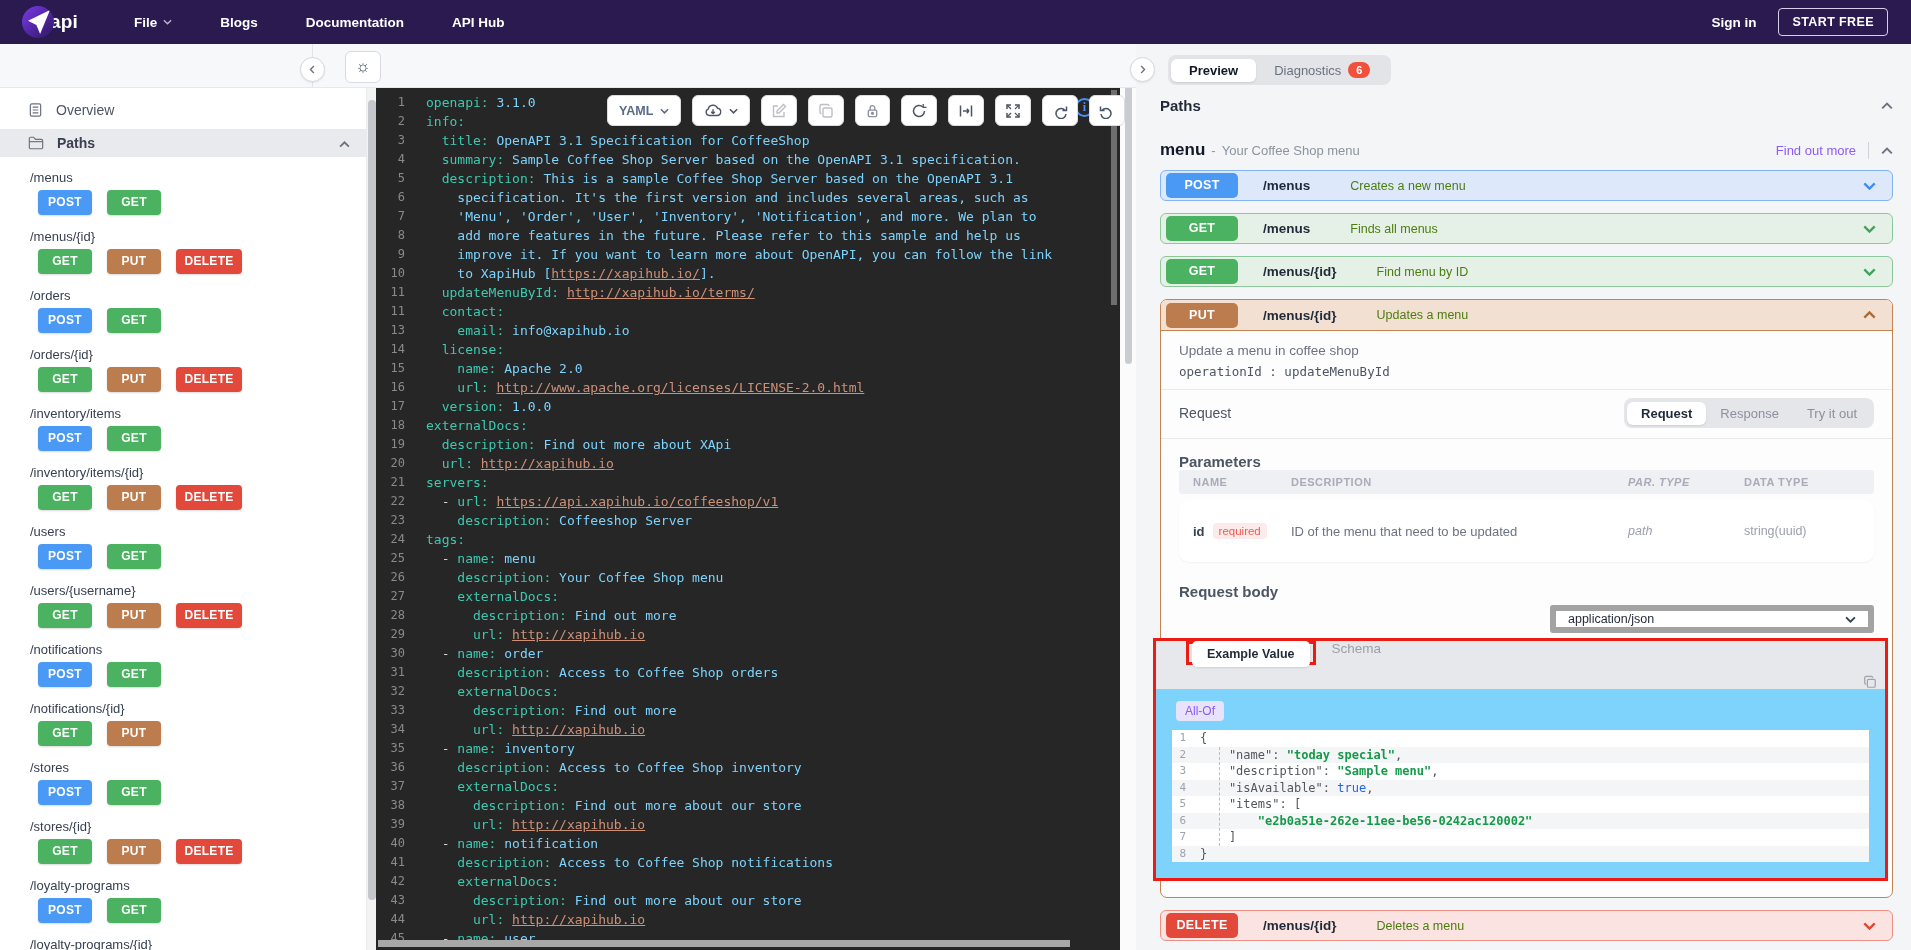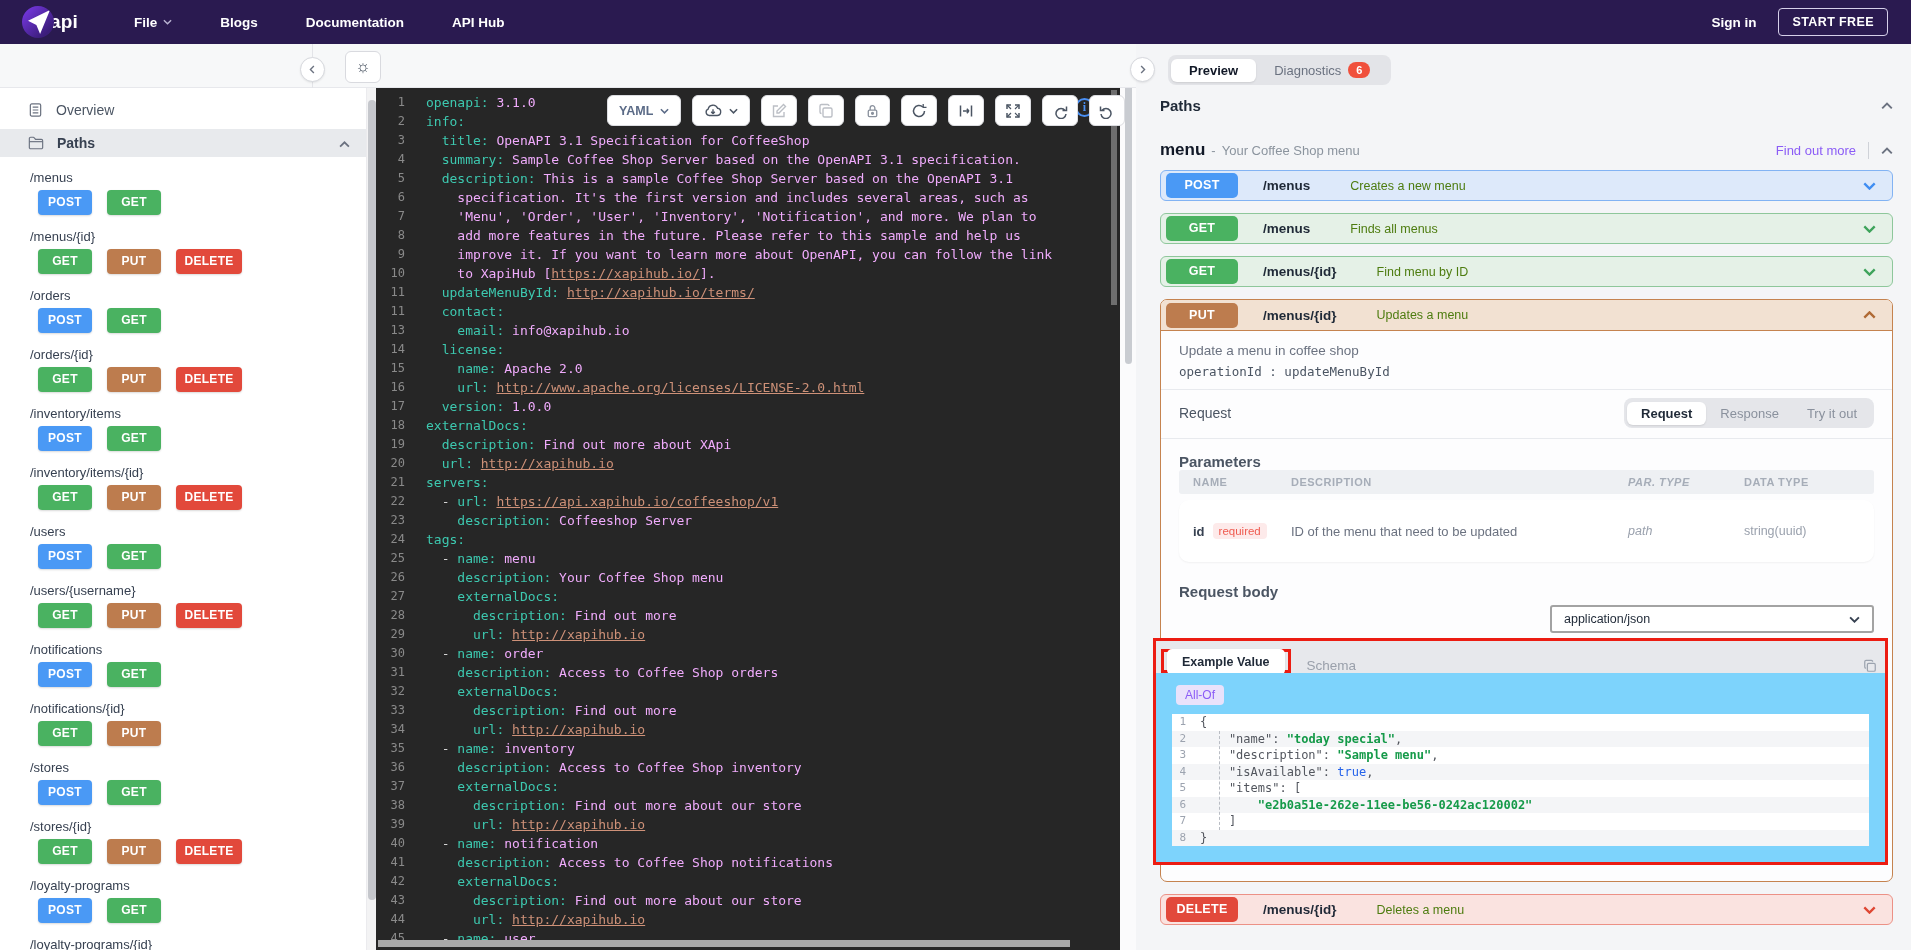--- a/index.html
+++ b/index.html
@@ -61,21 +61,21 @@
   .m-DELETE{background:#e2493b;width:66px;}
   .side-scroll{position:absolute;top:88px;left:366px;width:10px;bottom:0;background:#f3f3f4;
     border-left:1px solid #ebebee;}
   .side-thumb{position:absolute;left:1px;top:12px;width:8px;height:800px;background:#c5c7cc;border-radius:4px;}
   
   .editor{position:absolute;left:376px;top:88px;width:744px;bottom:0;background:#262626;overflow:hidden;}
   #code-lines{padding-top:5px;}
   .code-line{display:flex;height:19px;line-height:19px;white-space:pre;
     font-family:"DejaVu Sans Mono",monospace;font-size:13px;}
   .gutter{flex:none;width:50px;text-align:right;padding-right:21px;color:#8a8a8a;font-size:12px;}
-  .ck{color:#3dc9b0;}.cv{color:#f0abfc;}.cl{color:#ce9178;text-decoration:underline;}.cd{color:#d4d4d4;}
+  .ck{color:#3dc9b0;}.cv{color:#7dd3fc;}.cl{color:#ce9178;text-decoration:underline;}.cd{color:#d4d4d4;}
   .info-icon{position:absolute;right:26px;top:10px;width:19px;height:19px;border:2px solid #4a90f5;
     border-radius:50%;color:#4a90f5;font-size:12px;font-weight:700;display:flex;align-items:center;
     justify-content:center;font-family:"Liberation Serif",serif;cursor:pointer;}
   .ed-vthumb{position:absolute;right:3px;top:2px;width:6px;height:215px;background:#6e6e6e;}
   .ed-hthumb{position:absolute;left:2px;bottom:3px;height:7px;width:692px;background:#a8a8a8;}
   
   .panel{position:absolute;top:44px;left:1136px;width:775px;bottom:0;background:#f4f5f7;overflow:hidden;}
   .panel-scroll{position:absolute;top:44px;left:1120px;width:16px;bottom:0;background:#fbfbfc;}
   .panel-thumb{position:absolute;left:5px;top:30px;width:7px;height:290px;background:#c9ccd1;border-radius:4px;}
   .panel-body{position:absolute;top:44px;left:24px;right:18px;bottom:0;}
@@ -118,26 +118,26 @@
     box-shadow:0 1px 2px rgba(0,0,0,.05);}
   .c-name{flex:none;width:112px;padding-left:14px;display:flex;align-items:center;gap:8px;}
   .c-desc{flex:1;}
   .c-par{flex:none;width:116px;font-style:italic;}
   .c-data{flex:none;width:130px;}
   .p-name{font-size:13px;font-weight:700;color:#374151;}
   .req-badge{background:#fdeaea;color:#ef5b50;font-size:11.5px;padding:2px 6px;border-radius:4px;}
   .p-desc{font-size:13px;color:#6b7280;}
   .p-type{font-size:12.5px;color:#9aa1ad;}
   .select-row{margin-top:5px;display:flex;justify-content:flex-end;}
-  .ct-select{width:324px;height:28px;border:2px solid #a3a3a3;border-radius:3px;background:#fff;
+  .ct-select{width:324px;height:28px;border:6px solid #a3a3a3;border-radius:3px;background:#fff;
     display:flex;align-items:center;padding:0 12px;font-size:12.5px;color:#1f2937;cursor:pointer;}
   .ct-select svg{margin-left:auto;}
   
   .annotation{margin:5px -14px 0 -26px;border:3px solid #ec1c12;}
-  .ex-tabbar{height:32px;background:#e7e8ec;display:flex;align-items:flex-end;}
+  .ex-tabbar{height:48px;background:#e7e8ec;display:flex;align-items:flex-start;padding-left:25px;}
   .ex-tab-wrap{margin-left:5px;border:3px solid #ec1c12;background:#e7e8ec;padding:0;}
   .ex-tab{background:#fff;border-radius:5px;margin:3px;padding:6px 15px;font-size:12.5px;font-weight:700;
     color:#1f2937;cursor:pointer;box-shadow:0 1px 2px rgba(0,0,0,.1);}
   .schema-tab{margin-left:16px;font-size:13.5px;color:#9aa0ab;cursor:pointer;}
   .ex-content{background:#7dd3fc;padding:12px 16px 16px 16px;position:relative;}
   .allof{display:inline-block;margin-left:4px;background:#e9e2fb;color:#8b5cf6;font-size:12px;
     padding:3px 9px;border-radius:4px;}
   .ex-copy{position:absolute;right:8px;top:-14px;cursor:pointer;}
   .code-card{margin-top:9px;background:#fff;position:relative;}
   .jline{display:flex;height:16.5px;line-height:16.5px;white-space:pre;

